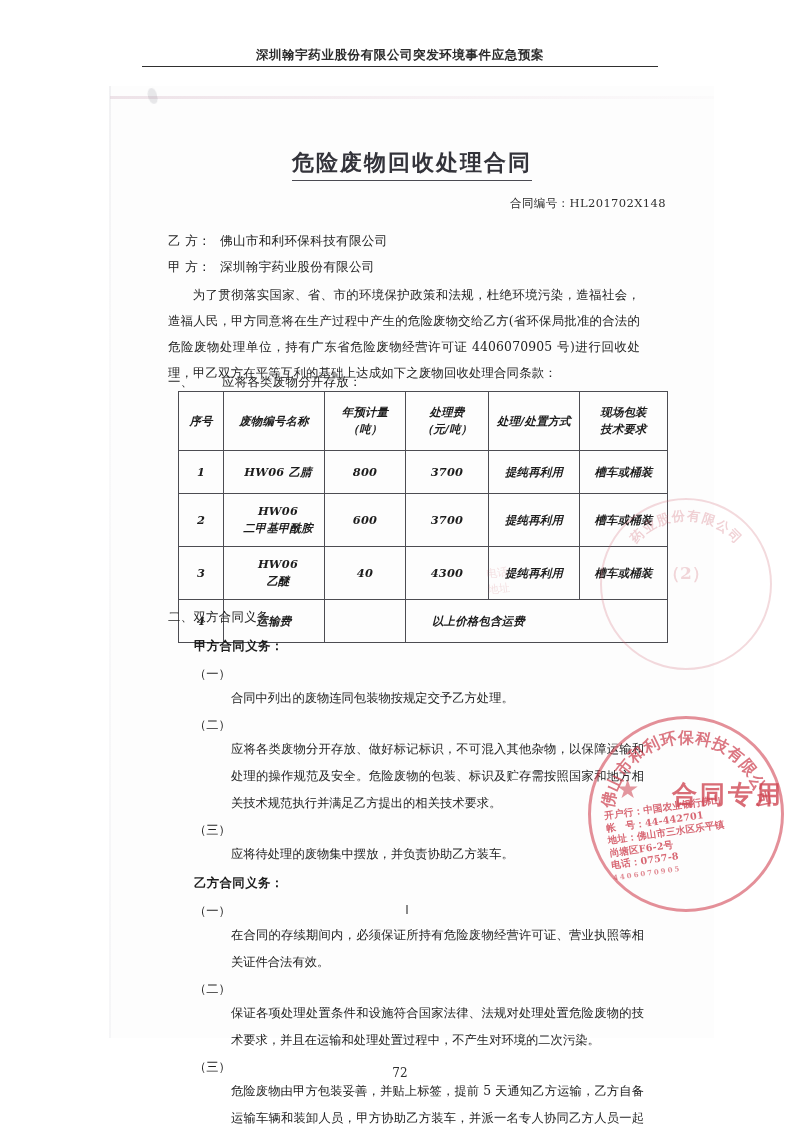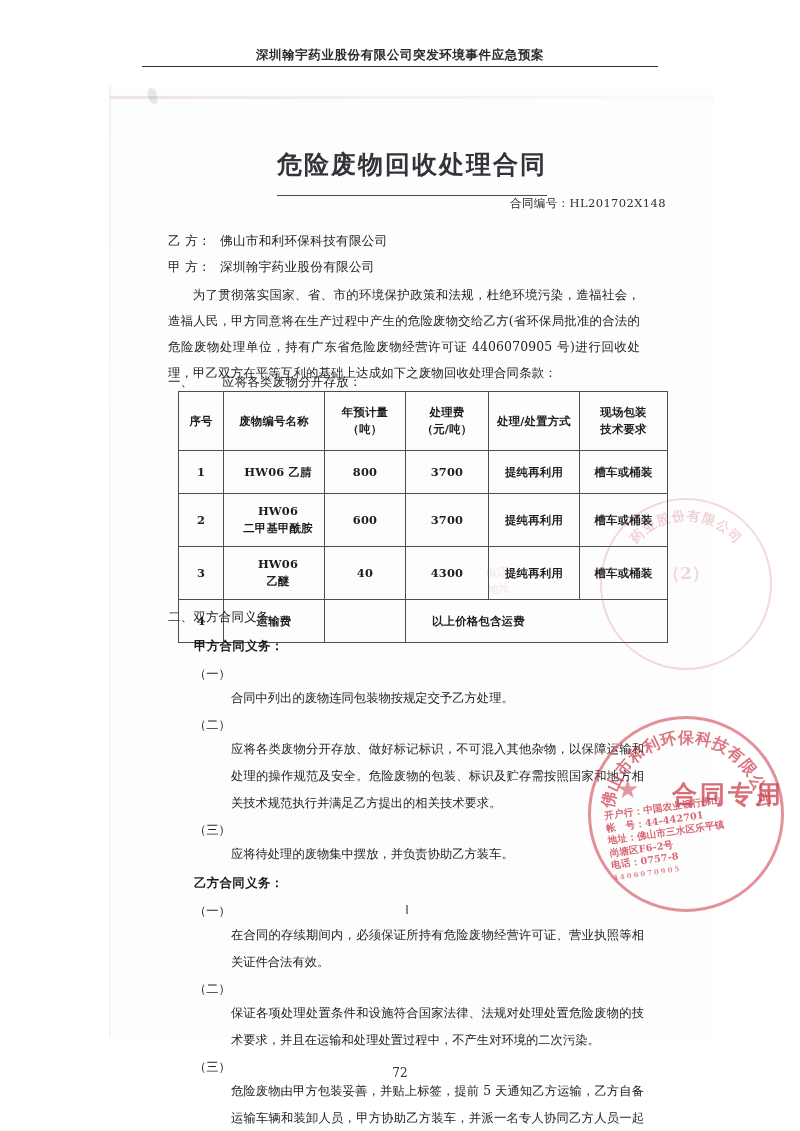--- a/index.html
+++ b/index.html
@@ -91,26 +91,26 @@
   .doc-title {
     position: absolute;
     top: 148px;
     left: 110px;
     width: 604px;
     text-align: center;
   }
   .doc-title .t {
     display: inline-block;
     font-family: "DejaVu Serif", "Liberation Serif", serif;
-    font-size: 25px;
+    font-size: 22px;
     font-weight: bold;
     letter-spacing: 2px;
     color: #33333a;
     border-bottom: 1.6px solid #4a4a52;
-    padding-bottom: 14px;
+    padding-bottom: 2px;
   }
 
   
   .contract-no {
     position: absolute;
     top: 196px;
     left: 360px;
     width: 306px;
     text-align: right;
     font-size: 11.5px;
@@ -156,20 +156,21 @@
     letter-spacing: .3px;
   }
   .sec-head-1 .num { display: inline-block; width: 54px; }
 
   
   .tbl-wrap {
     position: absolute;
     top: 391px;
     left: 178px;
     width: 459px;
+    font-style: italic;
   }
   table.waste {
     border-collapse: collapse;
     width: 459px;
     table-layout: fixed;
   }
   table.waste td, table.waste th {
     border: 1px solid #4c4c52;
     font-size: 11.4px;
     font-weight: bold;

